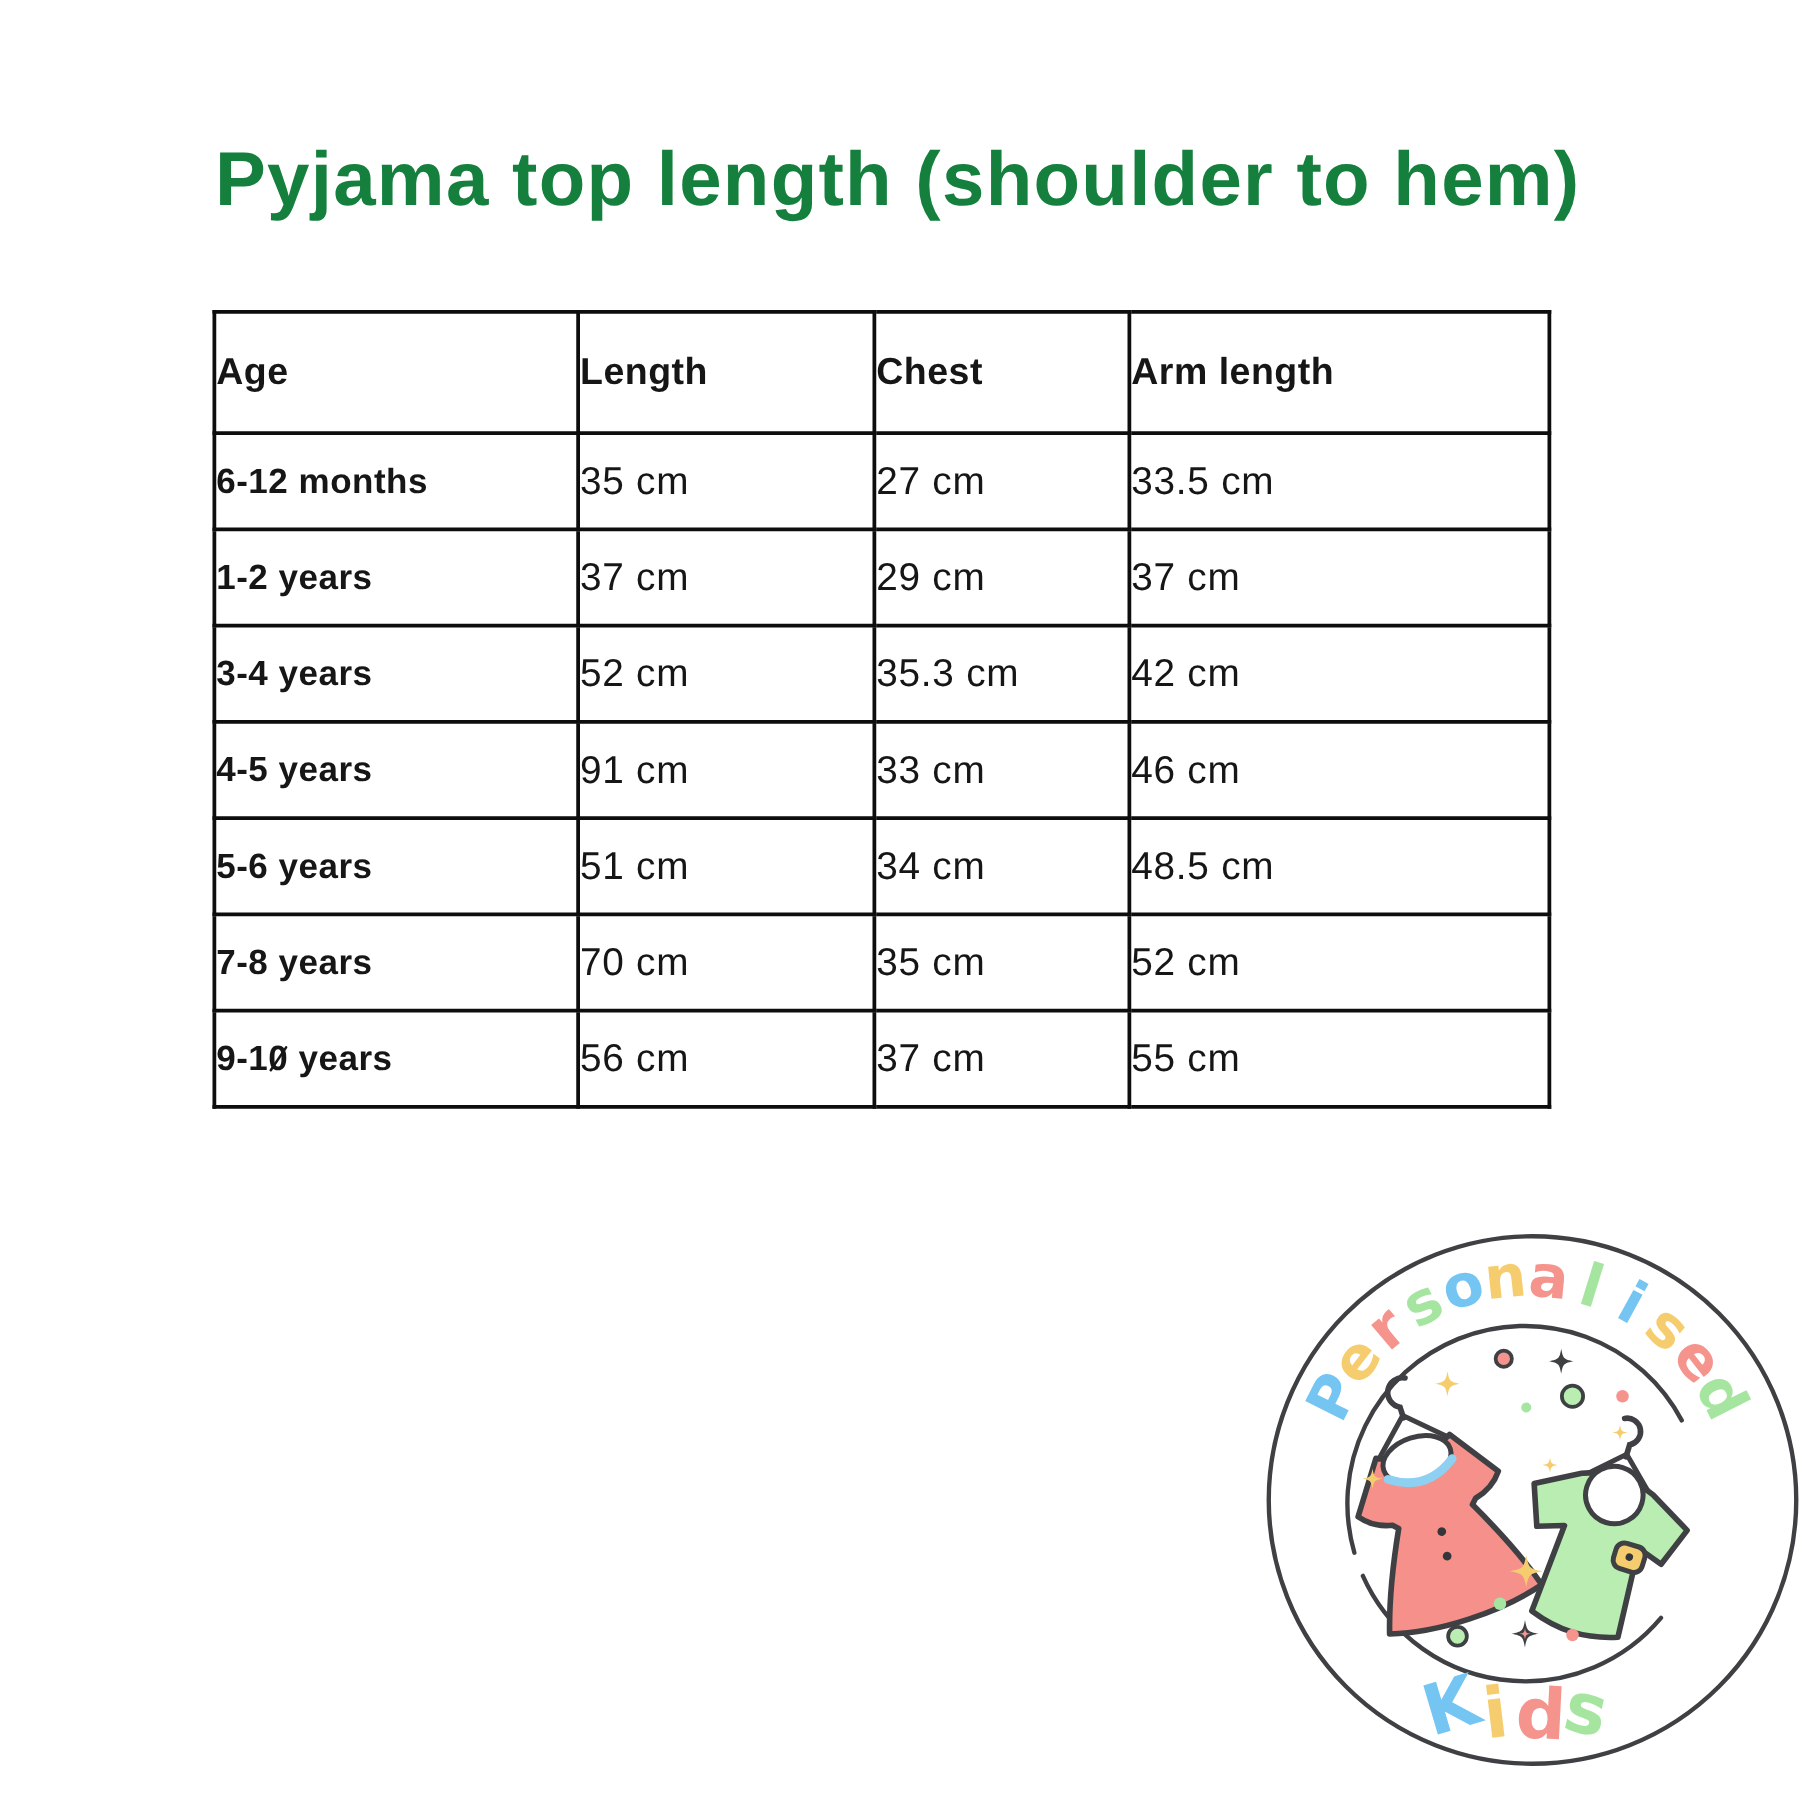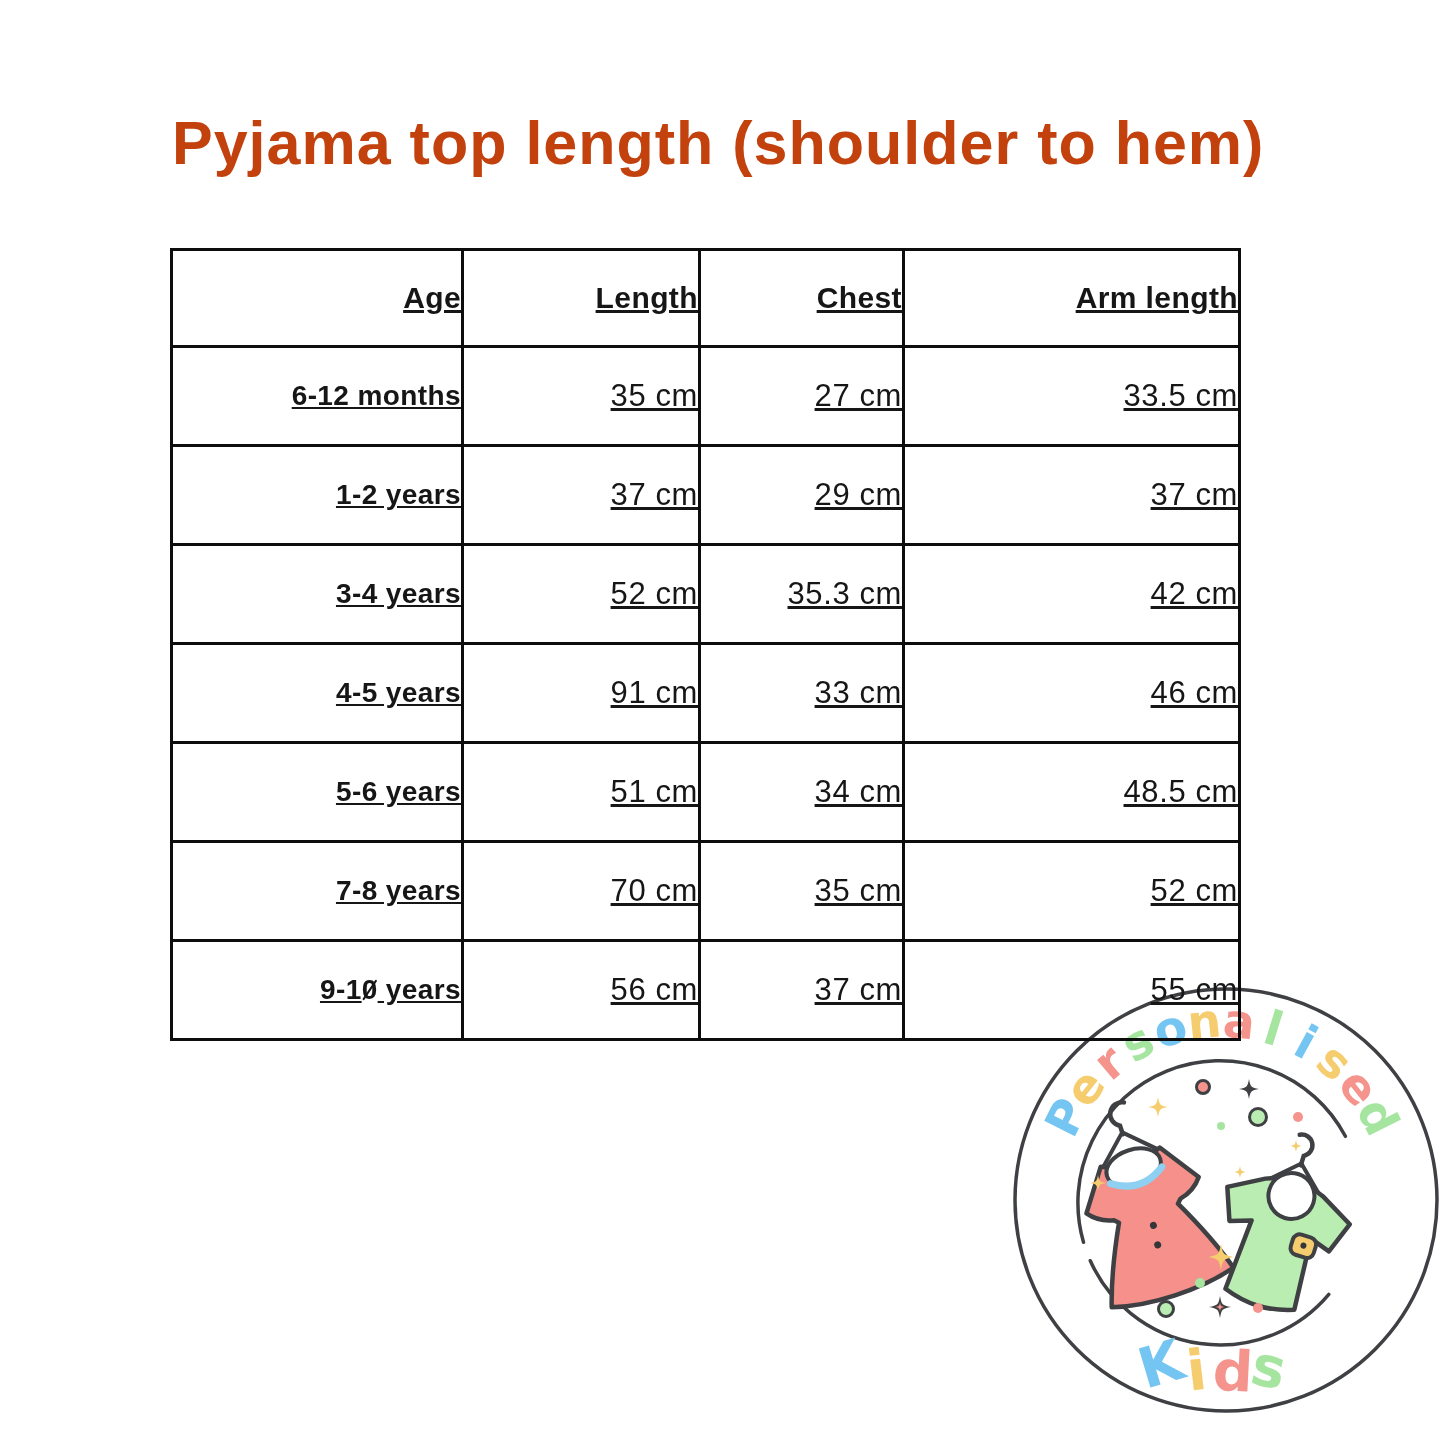--- a/index.html
+++ b/index.html
@@ -4,33 +4,33 @@
 <style>
   html,body{margin:0;padding:0;}
   body{
     width:1445px;height:1445px;position:relative;overflow:hidden;
     background:#ffffff;
     font-family:"Liberation Sans", sans-serif;
   }
   .title{
     position:absolute;left:172px;top:108px;
     font-size:61px;font-weight:bold;letter-spacing:1px;
-    color:#c2410c;white-space:nowrap;
+    color:#15803d;white-space:nowrap;
   }
   table.size-chart{
     position:absolute;left:170px;top:248px;width:1068px;
     border-collapse:collapse;table-layout:fixed;
     background:transparent;z-index:1;
   }
   table.size-chart th, table.size-chart td{
-    border:3px solid #0d0d0d;text-align:right;vertical-align:middle;
-    color:#161616;background:transparent;padding:0;text-decoration:underline;
+    border:3px solid #0d0d0d;text-align:left;vertical-align:middle;
+    color:#161616;background:transparent;padding:0;
   }
   table.size-chart thead tr{height:97px;}
-  table.size-chart tbody tr{height:99px;}
+  table.size-chart tbody tr{height:77px;}
   th.hdr{font-size:30px;font-weight:bold;letter-spacing:0.4px;}
   td.age{font-size:28px;font-weight:bold;letter-spacing:0.4px;}
   td.val{font-size:31px;font-weight:normal;letter-spacing:0.6px;color:#1d1d1d;}
   
   .z0{position:relative;display:inline-block;}
   .z0::after{
     content:"";position:absolute;left:50%;top:50%;
     width:0.085em;height:74%;background:currentColor;border-radius:1px;
     transform:translate(-50%,-50%) rotate(34deg);
   }

